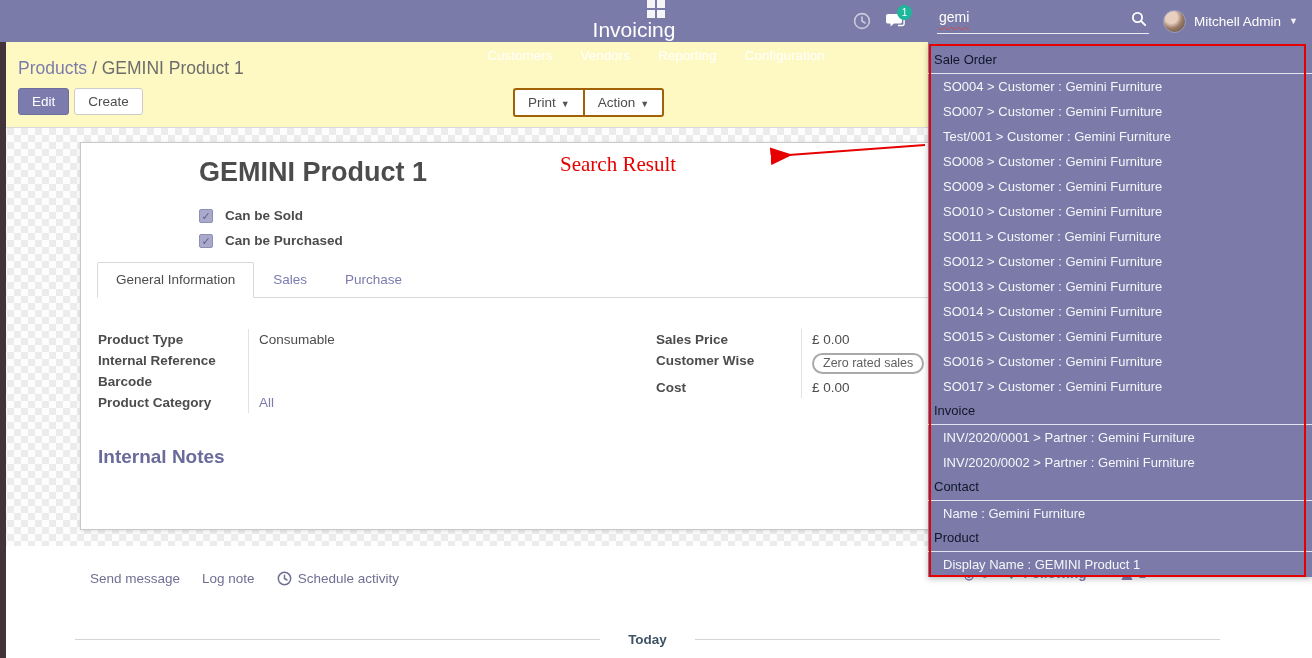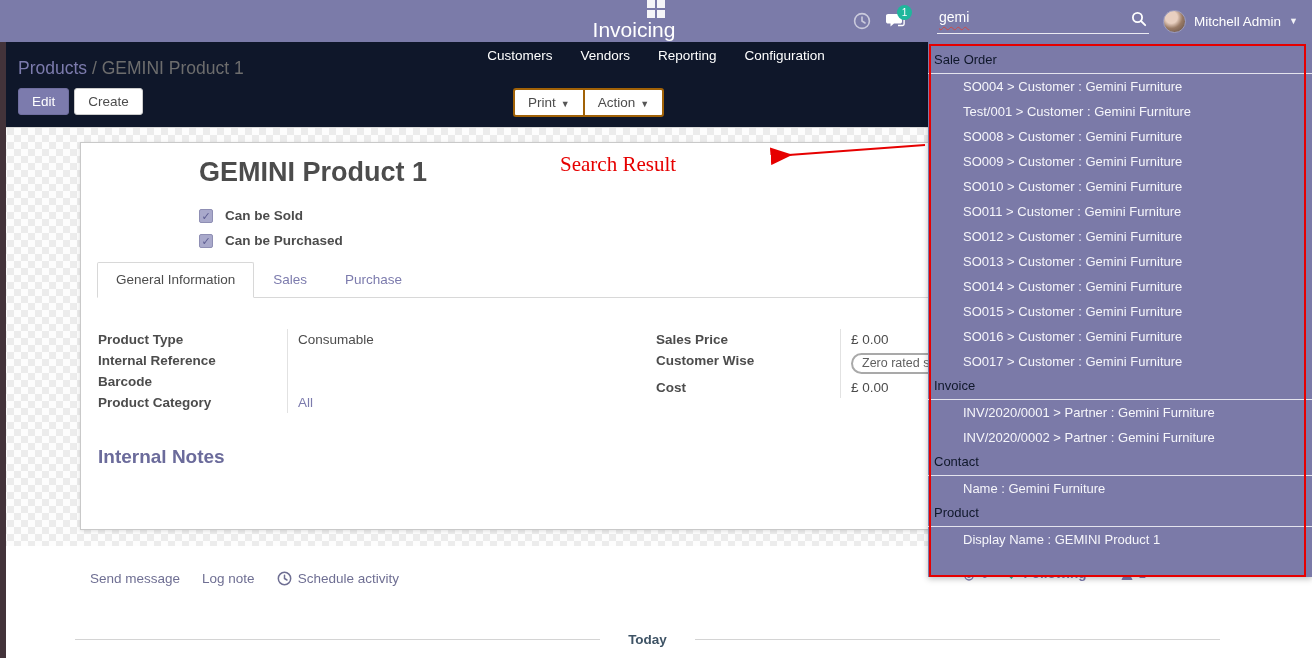--- a/index.html
+++ b/index.html
@@ -28,21 +28,21 @@
   .user { display:flex; align-items:center; gap:8px; margin-right:14px; cursor:pointer; }
   .avatar { width:23px; height:23px; border-radius:50%;
             background:radial-gradient(circle at 35% 30%, #e8cfc0 0 30%, #9a7b66 55%, #5d4a42 100%); border:1px solid #9d9dc0; }
   .user-name { font-size:13.5px; }
   .caret { font-size:9px; opacity:.9; }
 
   
   .edge-strip { position:absolute; left:0; top:42px; width:6px; height:616px; background:#43333a; z-index:5; }
 
   
-  .control-panel { position:absolute; left:0; top:42px; width:1312px; height:86px; background:#0f172a;
+  .control-panel { position:absolute; left:0; top:42px; width:1312px; height:86px; background:#fef9c3;
                    border-bottom:1px solid #d9d9d9; z-index:4; }
   .breadcrumb { position:absolute; left:18px; top:16px; font-size:17.5px; }
   .bc-link { color:#7c7bad; cursor:pointer; }
   .bc-sep { color:#6d6d6d; }
   .bc-current { color:#6d6d6d; }
   .btn { display:inline-block; font-size:13.5px; border-radius:3px; padding:5px 13px; cursor:pointer; }
   .btn-primary { background:#7c7bad; border:1px solid #6f6e9f; color:#fff; }
   .btn-default { background:#fff; border:1px solid #ccc; color:#4c4c4c; }
   .cp-left-btns { position:absolute; left:18px; top:46px; display:flex; gap:5px; }
   .cp-mid-btns { position:absolute; left:513px; top:46px; display:flex; }
@@ -68,21 +68,21 @@
           color:#5d5d92; font-size:11px; line-height:13px; text-align:center; }
   .check-label { font-size:13.5px; font-weight:bold; color:#4c4c4c; }
   .tabs { position:absolute; left:16px; top:119px; right:16px; display:flex; border-bottom:1px solid #d8d8d8; }
   .tab { font-size:13.5px; padding:9px 18px; color:#7c7bad; cursor:pointer; border:1px solid transparent; }
   .tab.active { color:#4c4c4c; background:#fff; border-color:#d8d8d8 #d8d8d8 #fff #d8d8d8; border-radius:2px 2px 0 0;
                 margin-bottom:-1px; }
   .fieldcol { position:absolute; top:186px; display:grid; grid-auto-rows:min-content; }
   .fieldcol.left  { left:17px;  width:450px; grid-template-columns:150px 1fr; }
   .fieldcol.right { left:575px; width:330px; grid-template-columns:145px 1fr; }
   .f-label { font-size:13.5px; font-weight:bold; color:#4c4c4c; padding:3px 0; }
-  .f-value { font-size:13.5px; color:#4c4c4c; border-left:1px solid #e2e2e2; padding:3px 0 3px 10px; min-height:19px;margin-left:39px; }
+  .f-value { font-size:13.5px; color:#4c4c4c; border-left:1px solid #e2e2e2; padding:3px 0 3px 10px; min-height:19px; }
   .f-value.link { color:#7c7bad; cursor:pointer; }
   .pill { display:inline-block; border:2px solid #a9a9a9; border-radius:20px; color:#5f5f5f; font-size:12.5px;
           padding:0 9px; line-height:17px; }
   .notes-heading { position:absolute; left:17px; top:303px; font-size:19px; font-weight:bold; color:#6b6b9b; cursor:pointer; }
 
   
   .annotation { position:absolute; left:560px; top:146px; z-index:20; color:#e60000;
                 font-family:"Liberation Serif", serif; font-size:21px; line-height:36px; }
   #arrow-svg { position:absolute; left:0; top:0; width:1312px; height:658px; z-index:55; pointer-events:none; }
 
@@ -97,21 +97,21 @@
   .following-label { font-weight:bold; }
   .divider-row { position:absolute; left:75px; top:86px; width:1145px; display:flex; align-items:center; }
   .divider-row .line { flex:1; border-top:1px solid #d4d4d4; }
   .divider-row .day { padding:0 28px; font-size:13.5px; font-weight:bold; color:#3e5365; }
 
   
   .dropdown { position:absolute; left:928px; top:42px; width:384px; height:535px; background:#7b7aa8;
               z-index:50; padding-top:6px; box-shadow:0 2px 6px rgba(0,0,0,.25); }
   .dd-header { height:26px; line-height:24px; color:#0f172a; font-size:13px; padding-left:6px;
                border-bottom:1px solid rgba(255,255,255,.8); }
-  .dd-item { height:25px; line-height:25px; color:#f6f6fb; font-size:13px; padding-left:35px; cursor:pointer;
+  .dd-item { height:25px; line-height:25px; color:#f6f6fb; font-size:13px; padding-left:15px; cursor:pointer;
              white-space:nowrap; overflow:hidden; }
   .red-rect { position:absolute; left:929px; top:44px; width:377px; height:533px; border:2px solid #e60000;
               z-index:51; pointer-events:none; }
 
   svg.icon { display:block; }
 </style>
 </head>
 <body>
 
 <div id="screen">
@@ -264,20 +264,21 @@
     <div class="divider-row">
       <span class="line"></span>
       <span class="day">Today</span>
       <span class="line"></span>
     </div>
   </div>
 
   <div class="dropdown" id="dropdown">
       <div class="dd-header">Sale Order</div>
       <div class="dd-item">SO004 &gt; Customer : Gemini Furniture</div>
+      <div class="dd-item">SO007 &gt; Customer : Gemini Furniture</div>
       <div class="dd-item">Test/001 &gt; Customer : Gemini Furniture</div>
       <div class="dd-item">SO008 &gt; Customer : Gemini Furniture</div>
       <div class="dd-item">SO009 &gt; Customer : Gemini Furniture</div>
       <div class="dd-item">SO010 &gt; Customer : Gemini Furniture</div>
       <div class="dd-item">SO011 &gt; Customer : Gemini Furniture</div>
       <div class="dd-item">SO012 &gt; Customer : Gemini Furniture</div>
       <div class="dd-item">SO013 &gt; Customer : Gemini Furniture</div>
       <div class="dd-item">SO014 &gt; Customer : Gemini Furniture</div>
       <div class="dd-item">SO015 &gt; Customer : Gemini Furniture</div>
       <div class="dd-item">SO016 &gt; Customer : Gemini Furniture</div>

